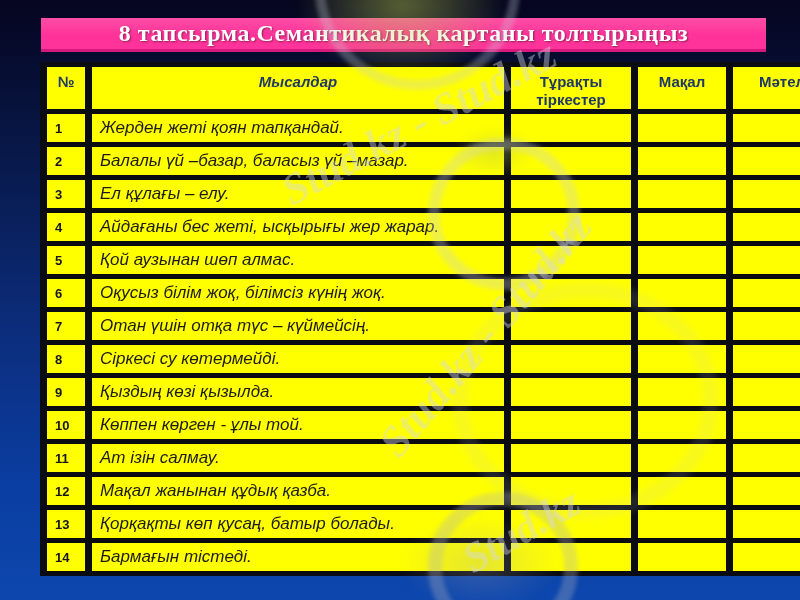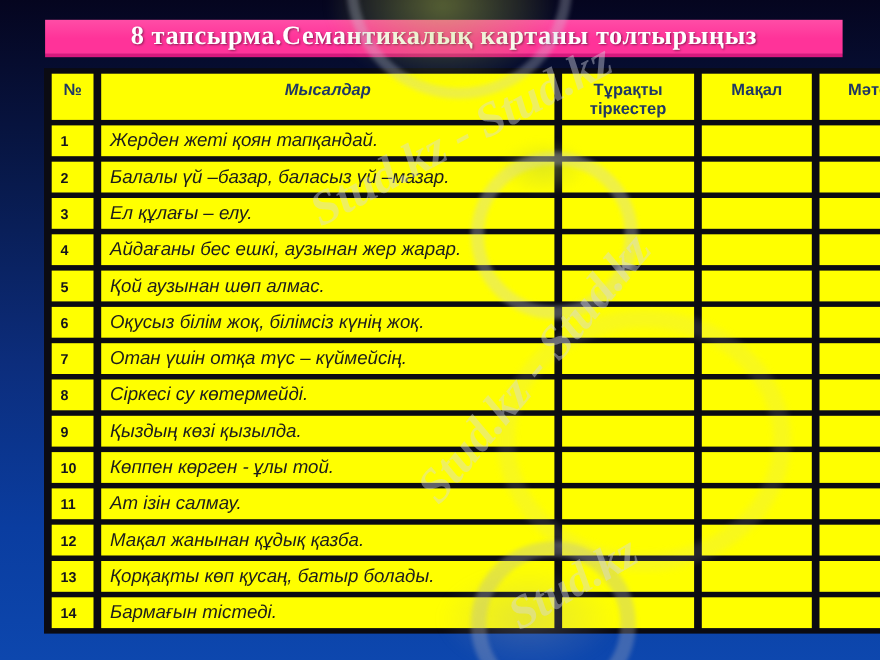--- a/index.html
+++ b/index.html
@@ -40,21 +40,21 @@
   table.semantic td { height:28px; vertical-align:middle; }
   td.num  { font-weight:bold; font-size:13px; color:#15151c; padding-left:8px; }
   td.example {
     font-size:17px; color:var(--body-text,#1c1c1c); padding-left:8px;
     white-space:nowrap;
   }
   th.c0, td:nth-child(1) { width:38px; }
   th.c1, td:nth-child(2) { width:412px;font-style:italic; }
   th.c1 { text-align:center; }
   th.c2, td:nth-child(3) { width:120px; }
-  th.c3, td:nth-child(4) { width:100px; }
+  th.c3, td:nth-child(4) { width:88px; }
   th.c4, td:nth-child(5) { width:98px; }
 
   
   .wm-layer { position:absolute; inset:0; z-index:5; pointer-events:none; }
   .wm-text {
     position:absolute; font-family:"Liberation Serif",serif; font-style:italic;
     font-weight:bold; color:rgba(215,218,228,.42); white-space:nowrap;
     transform-origin:0 50%;
   }
   .wm1 { left:285px; top:168px; font-size:44px; transform:rotate(-28deg); }
@@ -105,21 +105,21 @@
     </tr>
         <tr>
       <td class="num">3</td>
       <td class="example">Ел құлағы – елу.</td>
       <td class="blank"></td>
       <td class="blank"></td>
       <td class="blank"></td>
     </tr>
         <tr>
       <td class="num">4</td>
-      <td class="example">Айдағаны бес ешкі, аузынан жер жарар.</td>
+      <td class="example">Айдағаны бес жеті, ысқырығы жер жарар.</td>
       <td class="blank"></td>
       <td class="blank"></td>
       <td class="blank"></td>
     </tr>
         <tr>
       <td class="num">5</td>
       <td class="example">Қой аузынан шөп алмас.</td>
       <td class="blank"></td>
       <td class="blank"></td>
       <td class="blank"></td>

